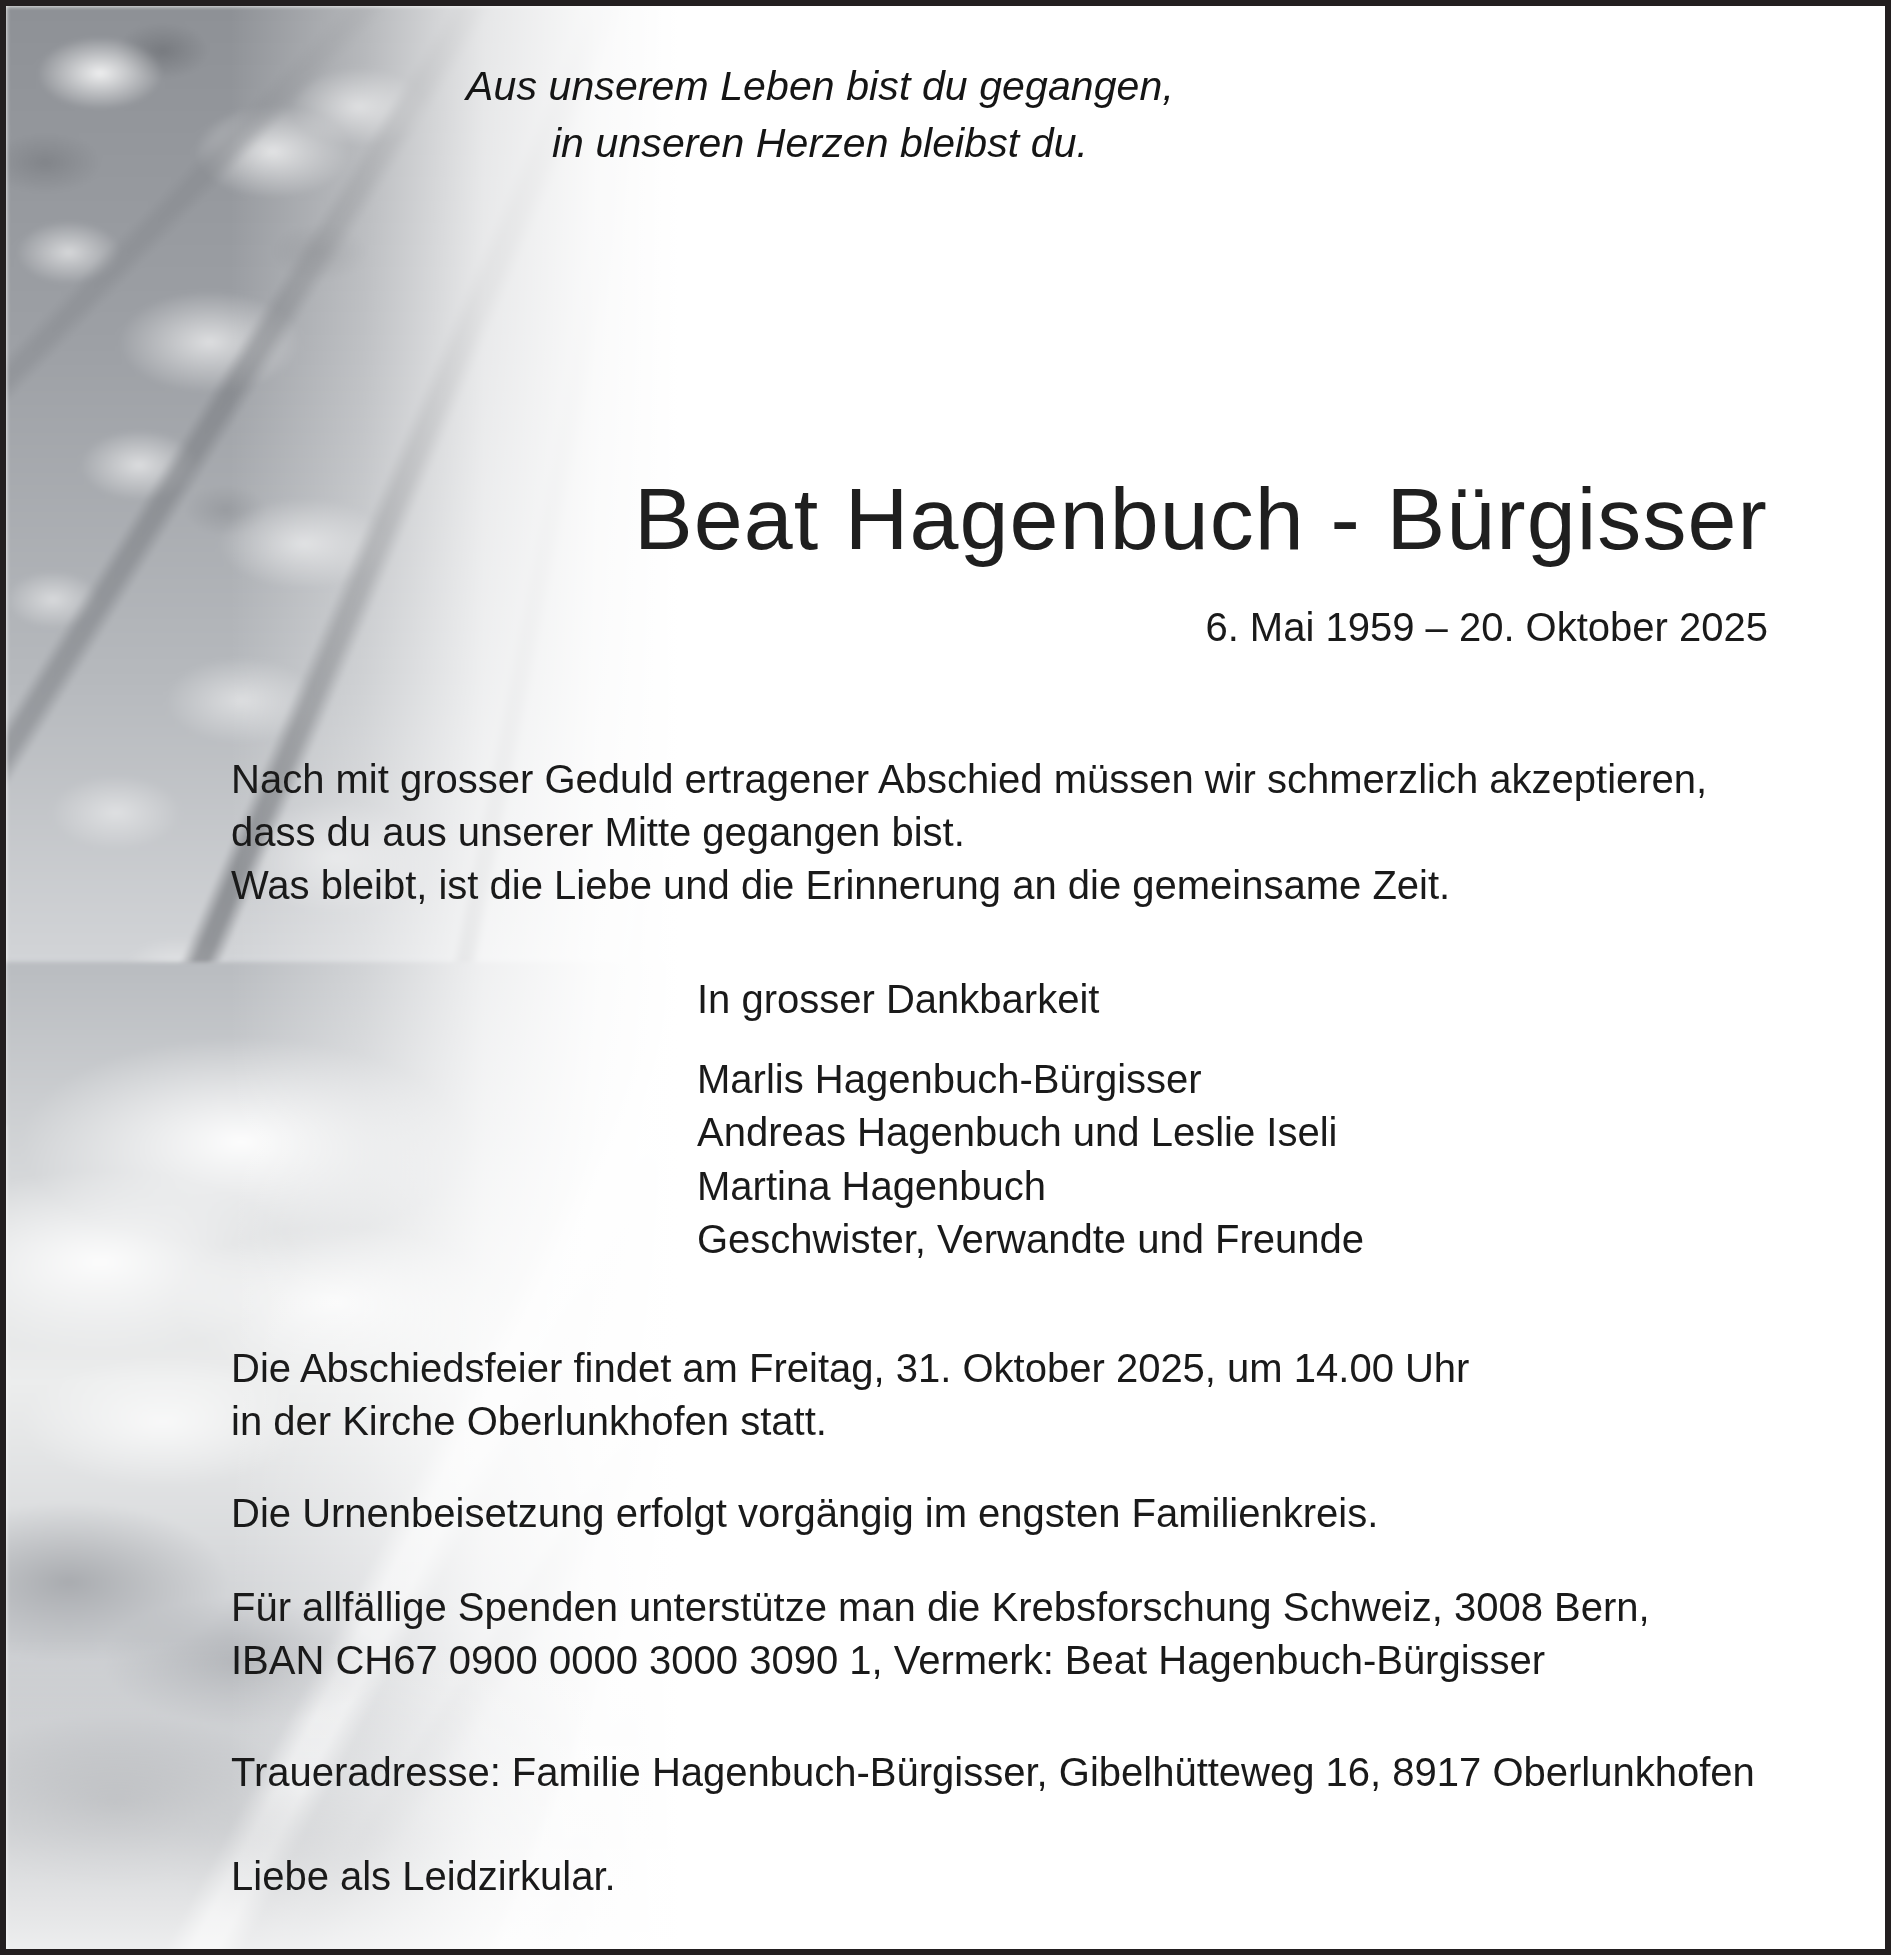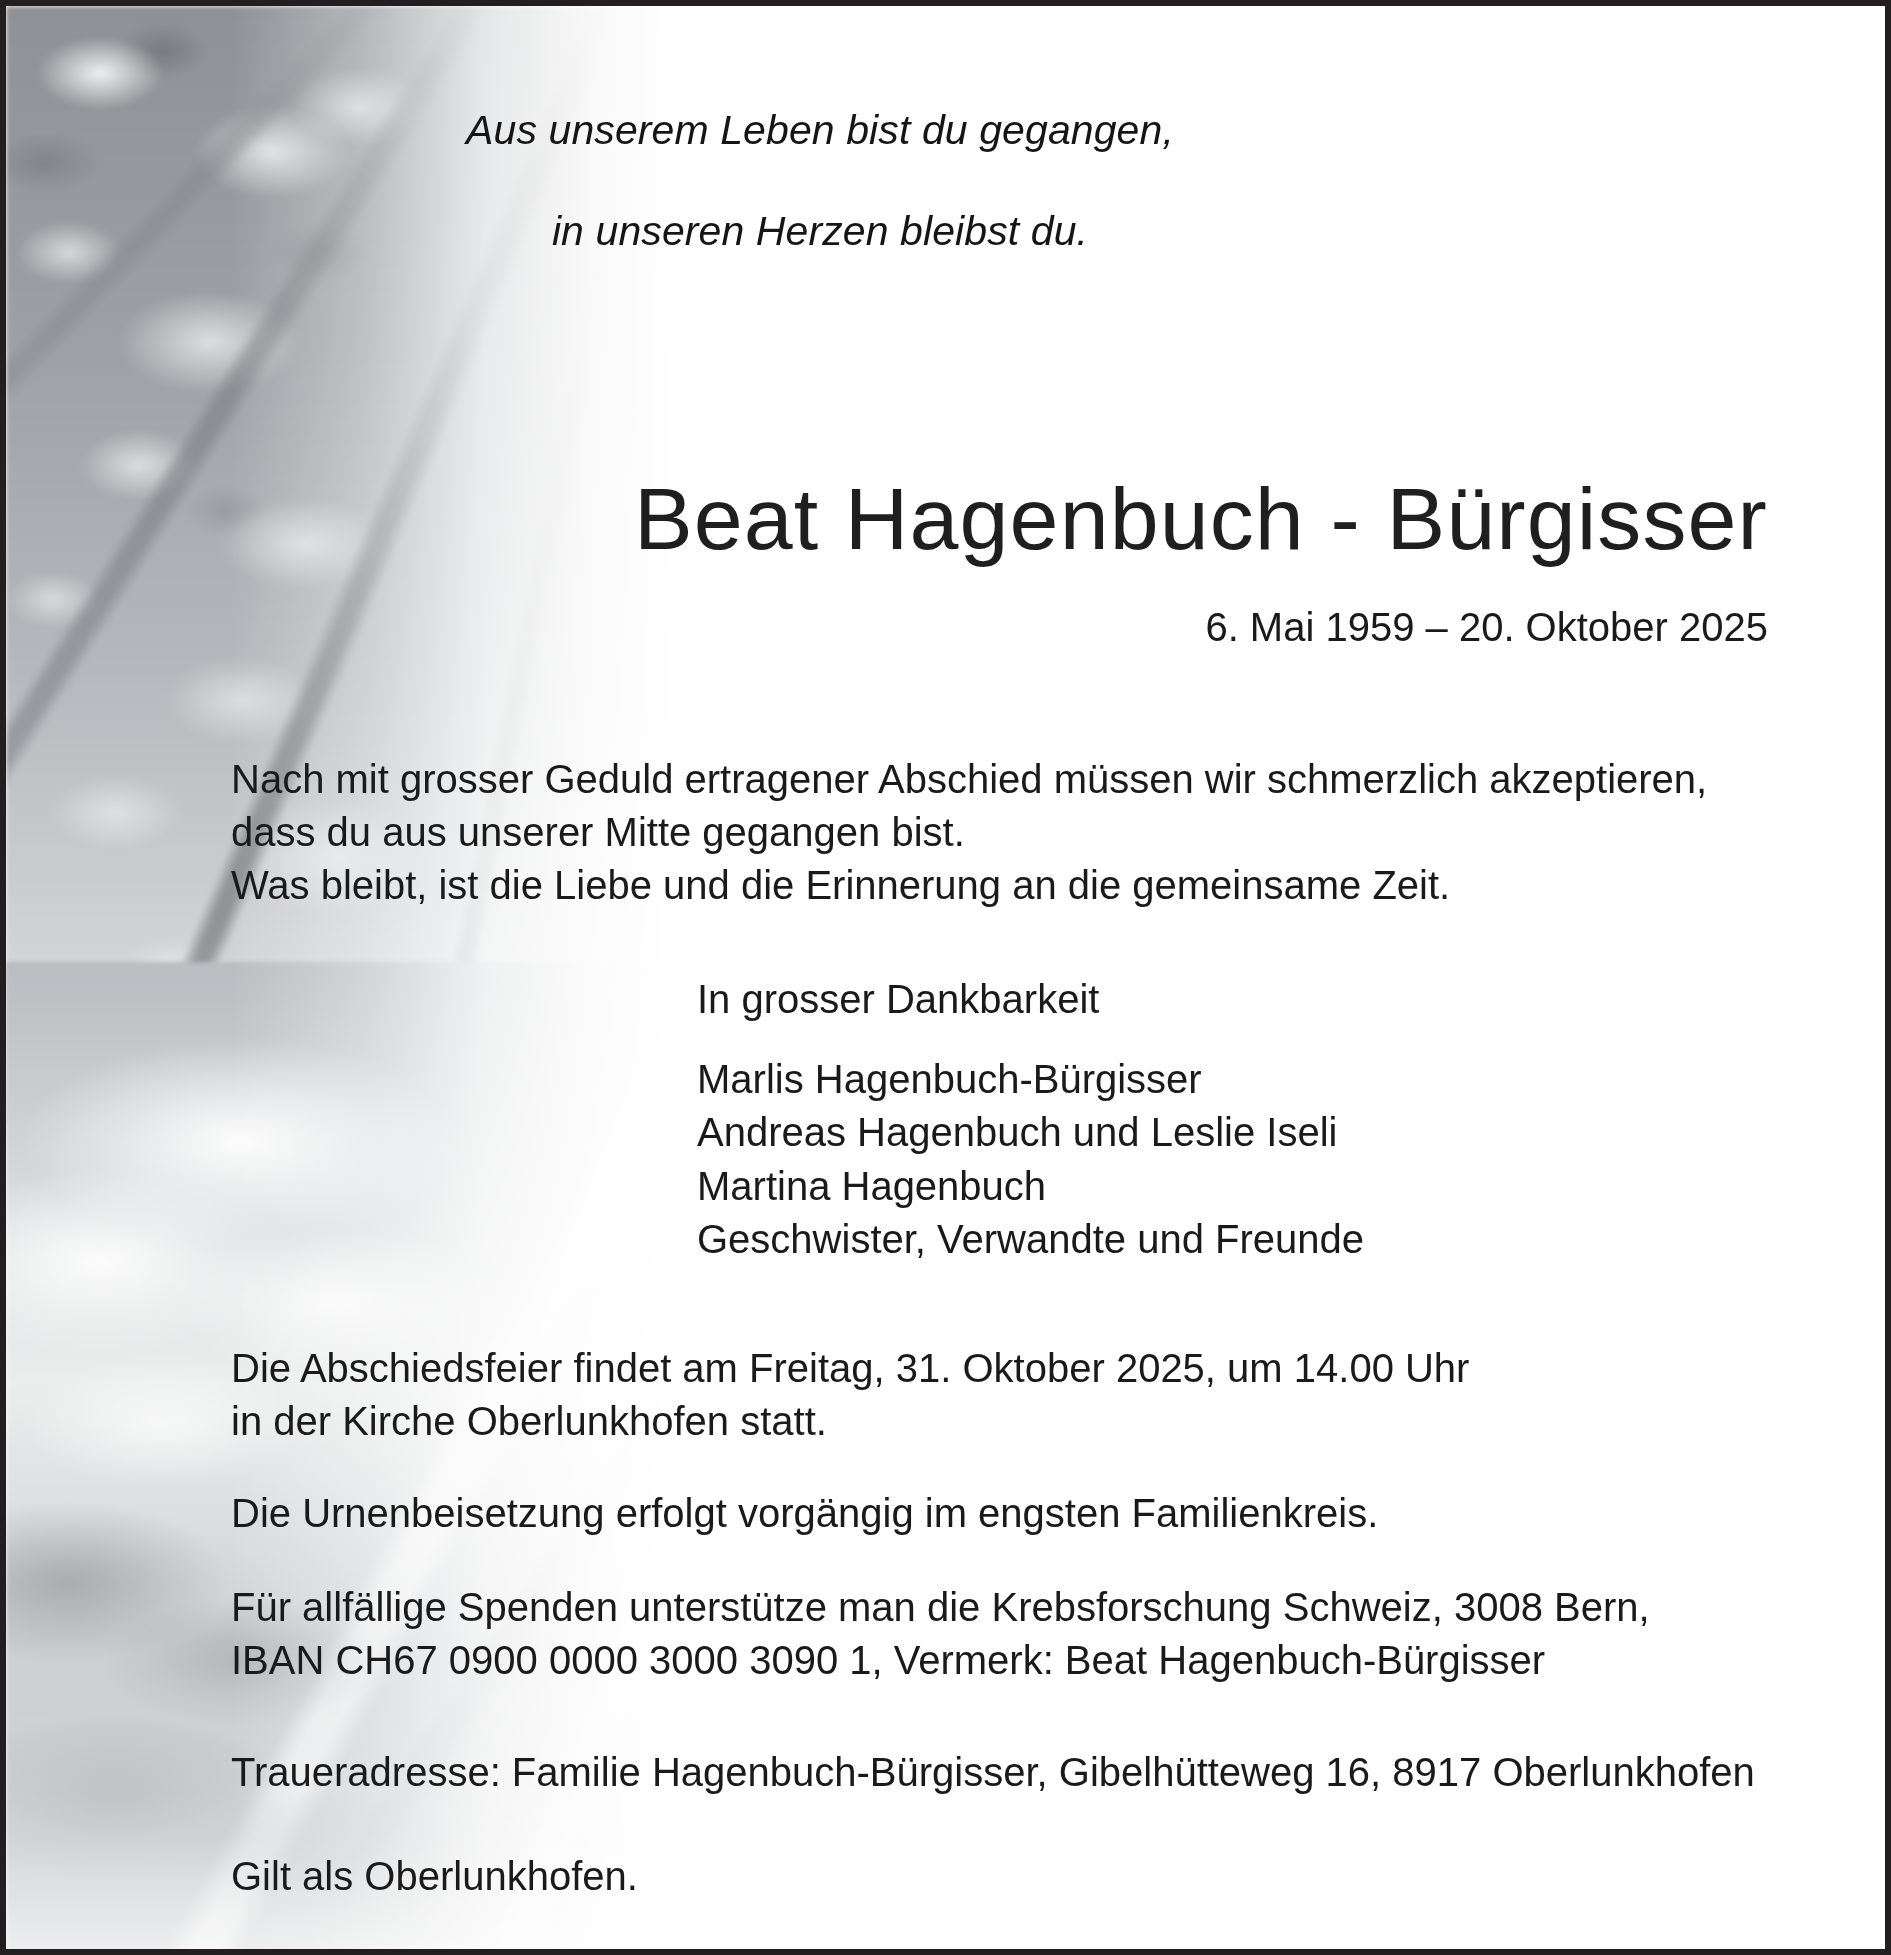--- a/index.html
+++ b/index.html
@@ -127,21 +127,21 @@
     left: 0;
     top: 52px;
     width: 1628px;
     text-align: center;
     font-style: italic;
     font-size: 41px;
     line-height: 1.38;
     letter-spacing: 0.1px;
     color: #151515;
   }
-  .epigraph div { white-space: nowrap; margin-top: 44px; }
+  .epigraph div { white-space: nowrap; }
 
   .intro {
     position: absolute;
     left: 225px;
     top: 291px;
     font-size: 40px;
     line-height: 1.33;
     color: #1a1a1a;
   }
 
@@ -270,18 +270,18 @@
     <div class="donation">
       <div>Für allfällige Spenden unterstütze man die Krebsforschung Schweiz, 3008 Bern,</div>
       <div>IBAN CH67 0900 0000 3000 3090 1, Vermerk: Beat Hagenbuch-Bürgisser</div>
     </div>
 
     <div class="mourning-address">
       <div>Traueradresse: Familie Hagenbuch-Bürgisser, Gibelhütteweg 16, 8917 Oberlunkhofen</div>
     </div>
 
     <div class="footnote">
-      <div>Gilt als Oberlunkhofen.</div>
+      <div>Liebe als Leidzirkular.</div>
     </div>
 
   </div>
 </div>
 
 
 </body></html>

